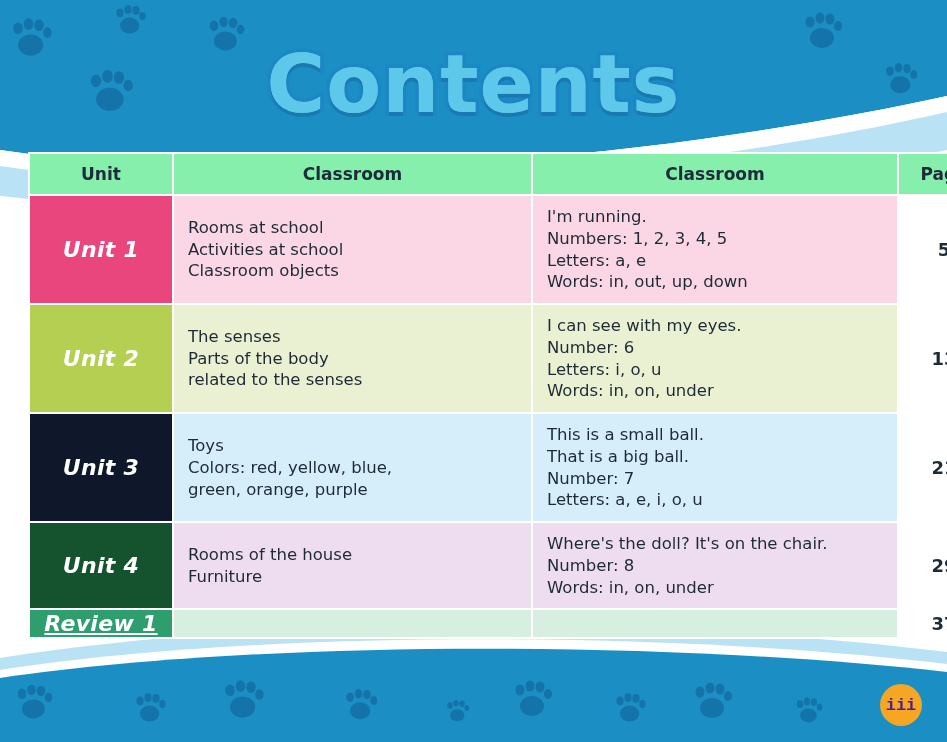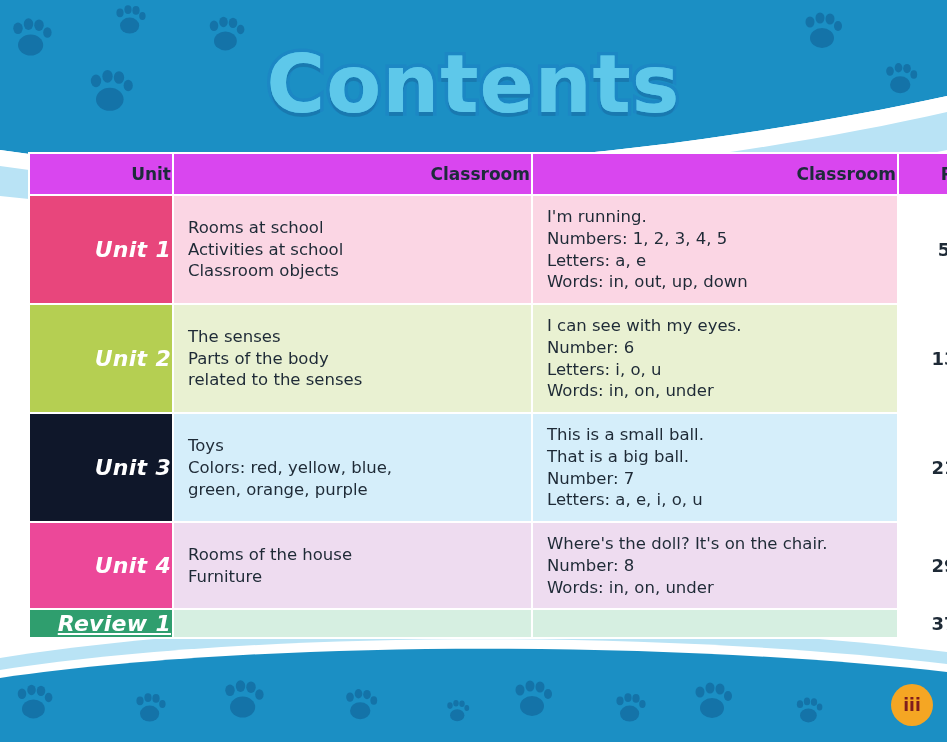--- a/index.html
+++ b/index.html
@@ -85,35 +85,35 @@
   table.contents {
     border-collapse: collapse;
     width: 948px;
     table-layout: fixed;
   }
   table.contents th, table.contents td {
     border: 2px solid #ffffff;
     vertical-align: middle;
   }
   thead th {
-    background: #d946ef;
+    background: #86efac;
     color: #1d2b3a;
     font-size: 17px;
     font-weight: bold;
     height: 38px;
     border: 2px solid #cfcfcf;
-    text-align: right;
+    text-align: center;
   }
   thead th.th-unit { width: 140px; }
   thead th.th-vocab { width: 355px; }
   thead th.th-lang  { width: 362px; }
   thead th.th-page  { width: 88px; }
 
   td.unit-cell {
-    text-align: right;
+    text-align: center;
     font-size: 22px;
     font-style: italic;
     font-weight: bold;
     color: #ffffff;
     letter-spacing: 0.3px;
   }
   td.vocab-cell, td.lang-cell {
     padding: 10px 14px;
     font-size: 16.5px;
     line-height: 1.32;
@@ -132,43 +132,44 @@
   .r1 .page-cell { background: #ffffff; }
 
   .r2 .unit-cell { background: #b5cf52; margin-top: 8px; }
   .r2 .vocab-cell, .r2 .lang-cell { background: #e9f1d2; }
   .r2 .page-cell { background: #ffffff; }
 
   .r3 .unit-cell { background: #0f172a; }
   .r3 .vocab-cell, .r3 .lang-cell { background: #d5eefa; }
   .r3 .page-cell { background: #ffffff; }
 
-  .r4 .unit-cell { background: #ec4899; }
+  .r4 .unit-cell { background: #14532d; }
   .r4 .vocab-cell, .r4 .lang-cell { background: #eedcf0; }
   .r4 .page-cell { background: #ffffff; }
 
   .r5 .unit-cell { background: #2f9e6e; text-decoration: underline; }
   .r5 .vocab-cell, .r5 .lang-cell { background: #d6efe1; }
   .r5 .page-cell { background: #ffffff; }
 
   .page-number-badge {
     position: absolute;
-    right: 14px;
+    right: 25px;
     bottom: 16px;
     width: 42px;
     height: 42px;
     border-radius: 50%;
     background: #f5a623;
-    color: #7f1d1d;
+    color: #4c1d95;
     font-size: 17px;
     font-weight: bold;
     display: flex;
     align-items: center;
     justify-content: center;
     z-index: 20;
+    font-family: Liberation Mono, monospace;
   }
 </style>
 </head>
 <body>
 
 <div class="page">
 
   <div class="band-top">
     <svg width="947" height="200" viewBox="0 0 947 200" xmlns="http://www.w3.org/2000/svg">
       <path d="M0,0 H947 V96 C700,150 320,196 0,150 Z" fill="#1b8fc4"></path>

